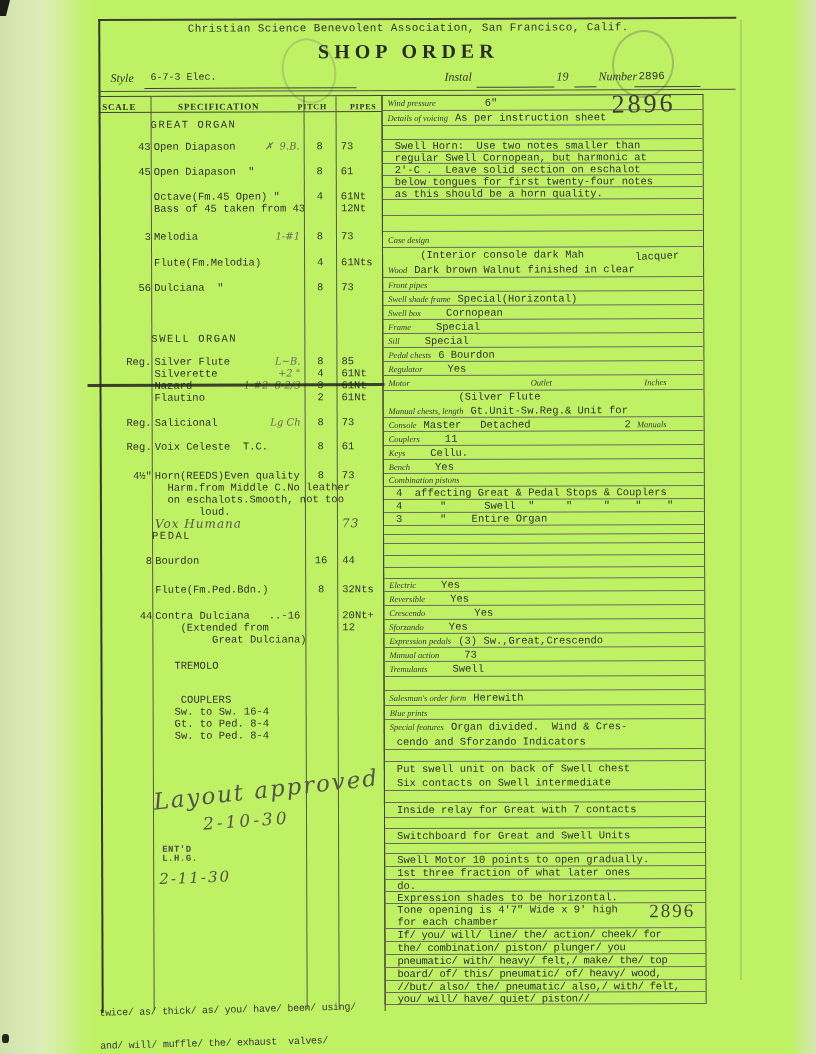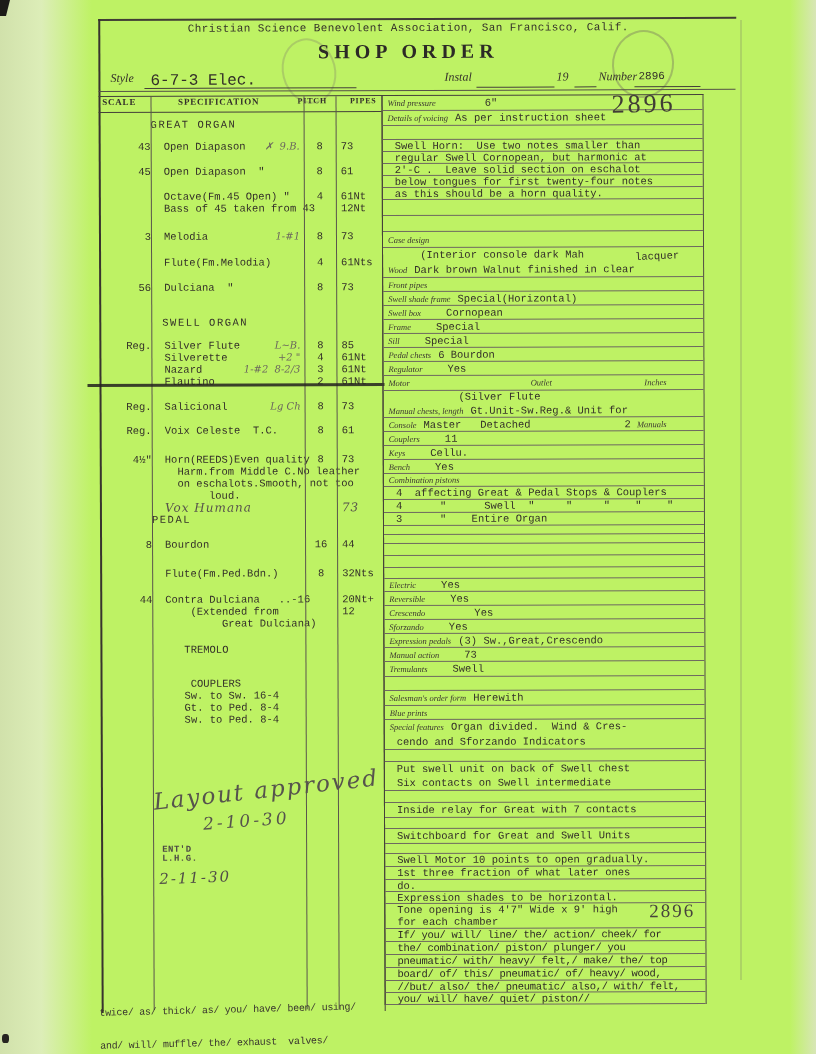--- a/index.html
+++ b/index.html
@@ -22,56 +22,56 @@
   .outer-left{position:absolute;left:100px;top:18px;width:2px;height:994px;background:#38342e;}
   .header-sep{position:absolute;left:100px;top:90px;width:637px;height:1px;background:#555048;}
 
   .typed{font-family:"Liberation Mono","DejaVu Sans Mono",monospace;color:#332f29;}
   .printed{font-family:"Liberation Serif","DejaVu Serif",serif;color:#37332c;}
 
   .org-line{position:absolute;left:100px;top:22px;width:620px;text-align:center;font-size:11px;letter-spacing:.4px;}
   .form-title{position:absolute;left:100px;top:40px;width:620px;text-align:center;
     font-size:20px;font-weight:700;letter-spacing:5px;color:#2c2a26;}
   .style-label{position:absolute;left:112px;top:70px;font-style:italic;font-size:12px;}
-  .style-value{position:absolute;left:152px;top:71px;font-size:16px;}
+  .style-value{position:absolute;left:152px;top:71px;font-size:10px;}
   .ul{position:absolute;height:1px;background:#44403a;}
   .ul1{left:146px;top:87px;width:212px;}
   .ul2{left:478px;top:87px;width:78px;}
   .ul3{left:576px;top:87px;width:22px;}
   .ul4{left:636px;top:87px;width:66px;}
   .instal-label{position:absolute;left:446px;top:70px;font-style:italic;font-size:12px;}
   .year-label{position:absolute;left:558px;top:70px;font-style:italic;font-size:12px;}
   .number-label{position:absolute;left:600px;top:70px;font-style:italic;font-size:12px;}
   .number-value{position:absolute;left:640px;top:71px;font-size:11px;}
 
   
   .left-panel{position:absolute;left:100px;top:95px;width:283px;height:915px;border-top:1.4px solid #45413a;border-right:1.4px solid #45413a;}
   .lcol{position:absolute;top:0;width:1px;height:913px;background:#5a554d;}
   .lcol1{left:52px;} .lcol2{left:205px;} .lcol3{left:237px;}
-  .lhead{display:flex;height:15px;border-bottom:1.4px solid #45413a;align-items:flex-start;
+  .lhead{display:flex;height:15px;border-bottom:1.4px solid #45413a;align-items:flex-end;
     font-family:"Liberation Serif","DejaVu Serif",serif;font-weight:700;font-size:9px;letter-spacing:.8px;color:#332f2a;gap:18px;}
   .lh-scale{width:52px;text-align:center;}
   .lh-spec{width:153px;text-align:center;}
   .lh-pitch{width:32px;text-align:center;font-size:8px;}
   .lh-pipes{width:46px;text-align:center;font-size:8px;}
   .lrow{display:flex;height:12px;line-height:12px;font-family:"Liberation Mono","DejaVu Sans Mono",monospace;font-size:10.5px;color:#332f29;}
   .c-scale{width:52px;text-align:right;flex:none;}
-  .c-spec{width:153px;flex:none;display:flex;padding-left:13px;box-sizing:border-box;}
+  .c-spec{width:153px;flex:none;display:flex;padding-left:3px;box-sizing:border-box;}
   .spec-text{white-space:pre;}
   .hand{margin-left:auto;padding-right:4px;font-family:"DejaVu Serif","Liberation Serif",serif;
     font-style:italic;font-size:10px;color:#6b675e;white-space:pre;}
   .c-pitch{width:32px;text-align:center;flex:none;}
   .c-pipes{width:46px;padding-left:5px;box-sizing:border-box;flex:none;white-space:pre;}
   .lrow.sec .c-spec{justify-content:center;padding-left:0;}
   .lrow.sec .spec-text{letter-spacing:1.5px;}
   .lrow.handrow .spec-text,.lrow.handrow .c-pipes{font-family:"DejaVu Serif","Liberation Serif",serif;
     font-style:italic;color:#56524c;font-size:12px;letter-spacing:1px;}
   .mt6{margin-top:6px;}.mt10{margin-top:10px;}.mt11{margin-top:11px;}.mt12{margin-top:12px;}
   .mt13{margin-top:13px;}.mt14{margin-top:14px;}.mt16{margin-top:16px;}.mt17{margin-top:17px;}
-  .mt22{margin-top:22px;}.mt23{margin-top:23px;padding-left:11px;}
+  .mt22{margin-top:22px;}.mt23{margin-top:39px;}
   .heavy-rule{position:absolute;left:88px;top:383px;width:297px;height:3px;background:#23211e;opacity:.85;}
 
   
   .right-panel{position:absolute;left:383px;top:95px;width:322px;border-top:1.4px solid #45413a;
     border-left:1.4px solid #45413a;border-right:1.4px solid #514d45;box-sizing:border-box;}
   .rrow{position:relative;display:flex;align-items:baseline;border-bottom:1px solid #6e6960;
     padding:0 5px;box-sizing:border-box;overflow:visible;}
   .rrow.nb{border-bottom:none;}
   .rlbl{font-family:"Liberation Serif","DejaVu Serif",serif;font-style:italic;font-size:8.5px;
     color:#3b3730;margin-right:7px;white-space:nowrap;flex:none;}

